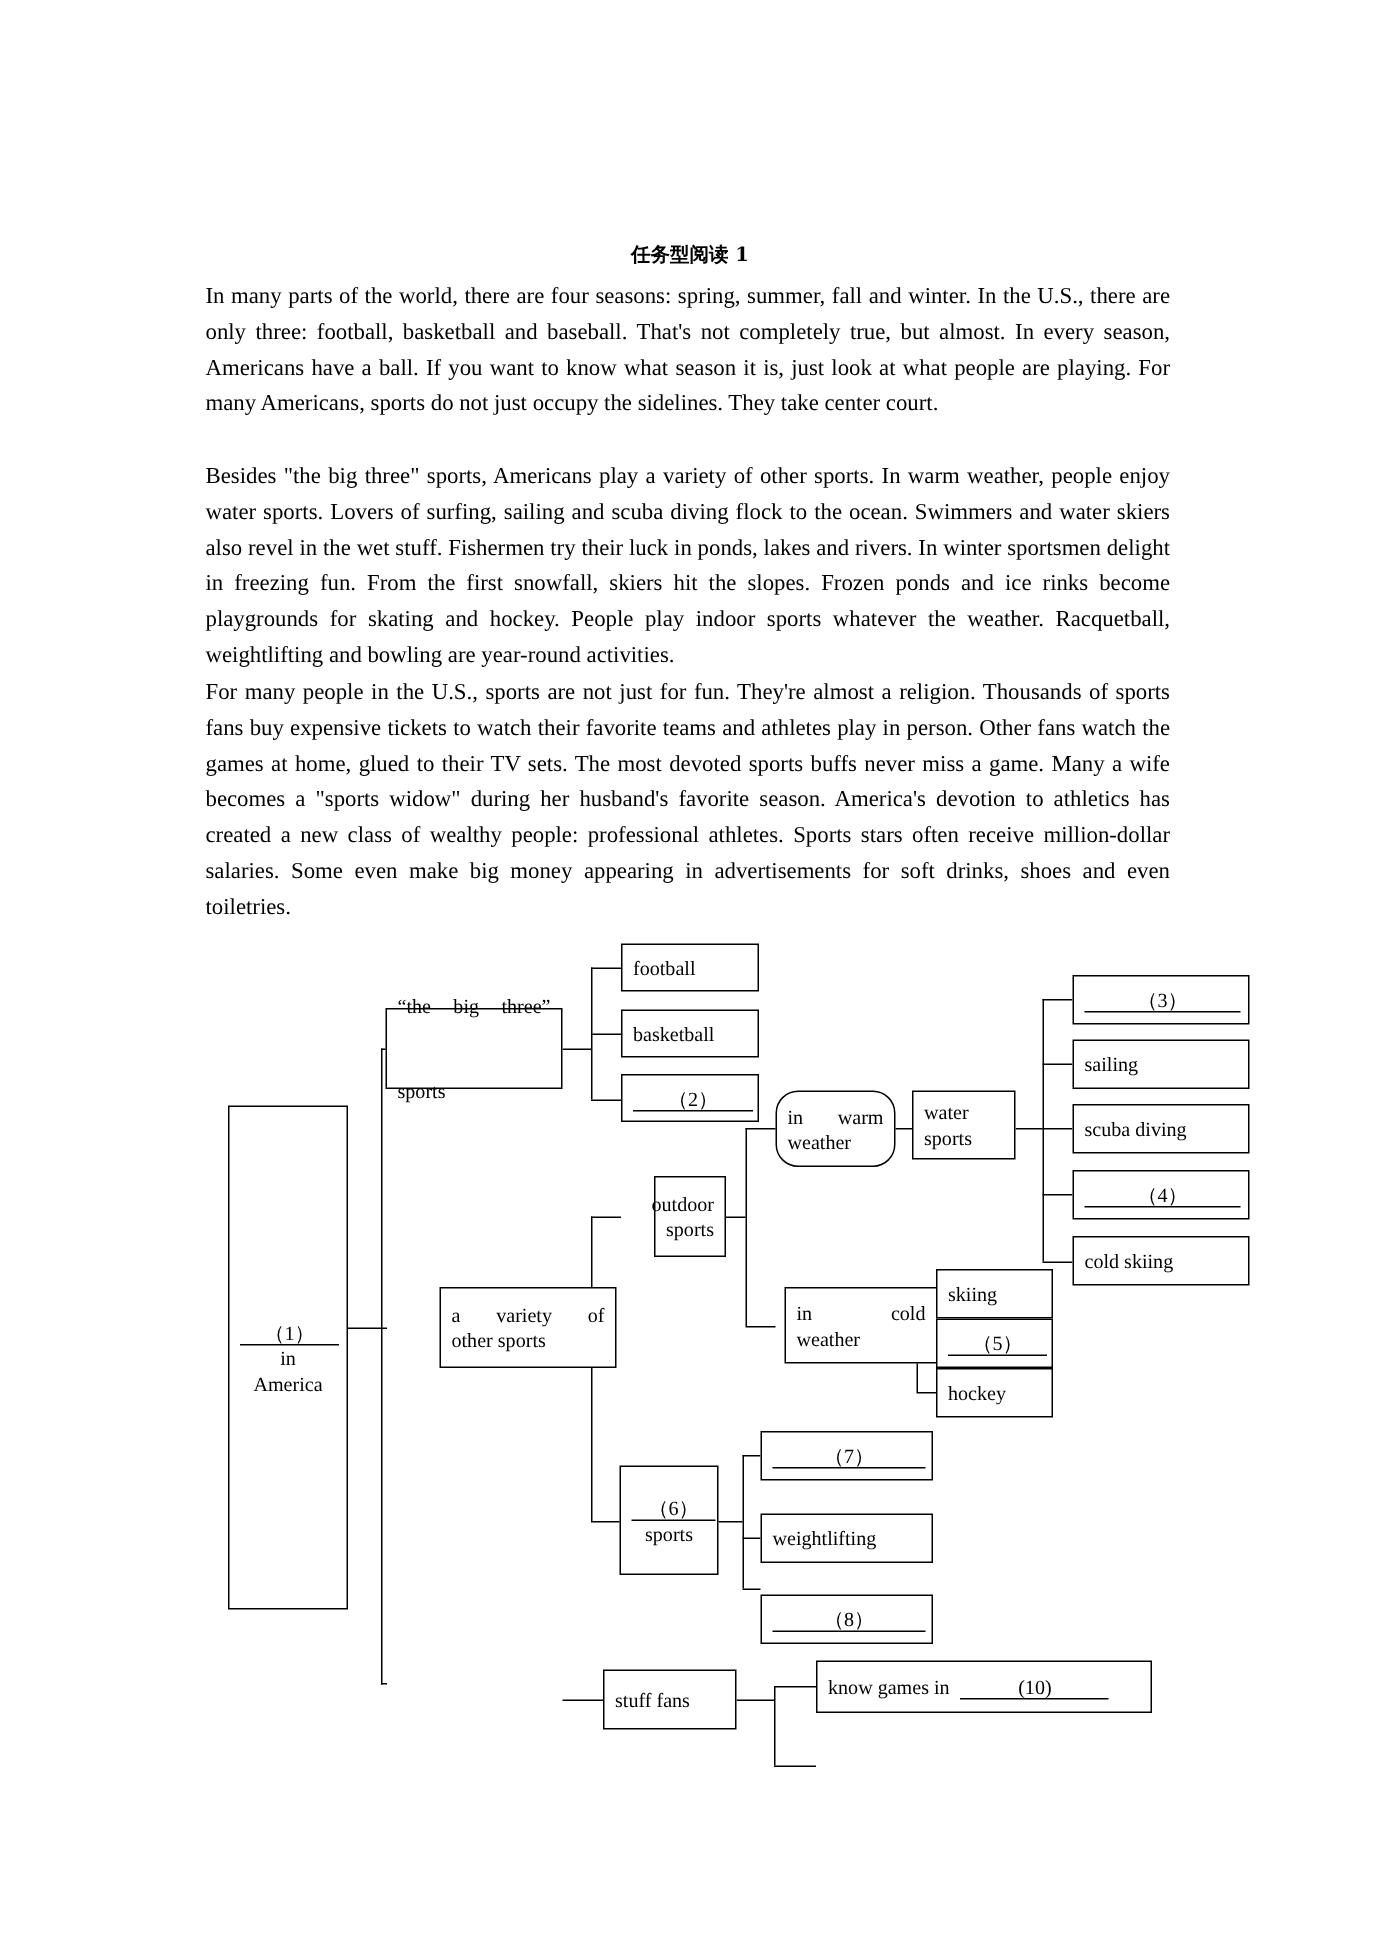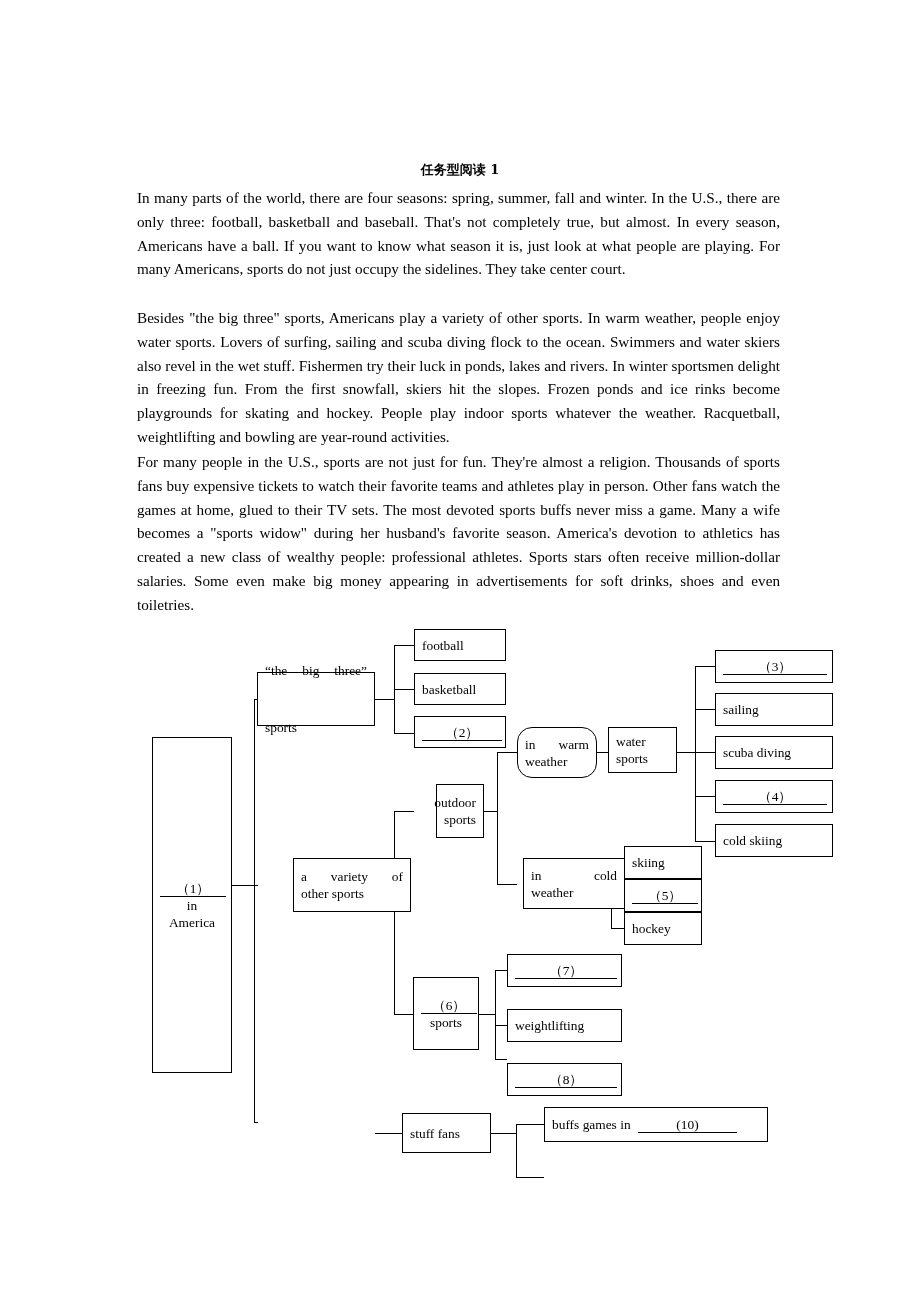--- a/index.html
+++ b/index.html
@@ -270,20 +270,20 @@
       </span>
     </div>
 
 
     <div class="node" style="left:402px; top:1113px; width:89px; height:40px;">
       <span class="ln">stuff  fans</span>
     </div>
 
     <div class="node" style="left:544px; top:1107px; width:224px; height:35px;">
       <span class="ln">
-        <span>buffs games in</span>
+        <span>know games in</span>
         <span class="blank" style="width:95px; margin-left:4px;">(10)</span>
       </span>
     </div>
 
 
   </div>
 </div>
 
 </body></html>

